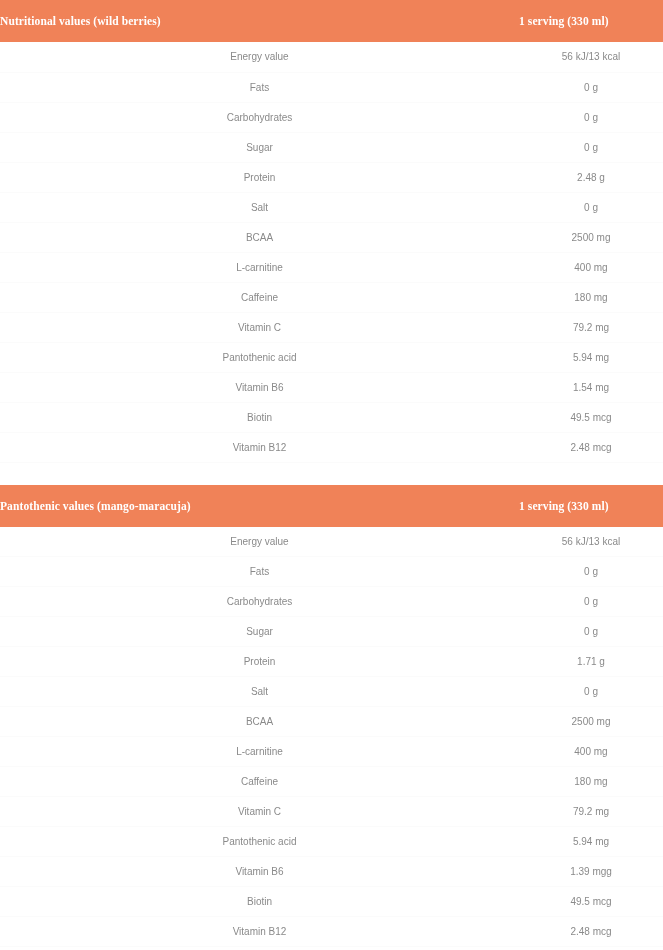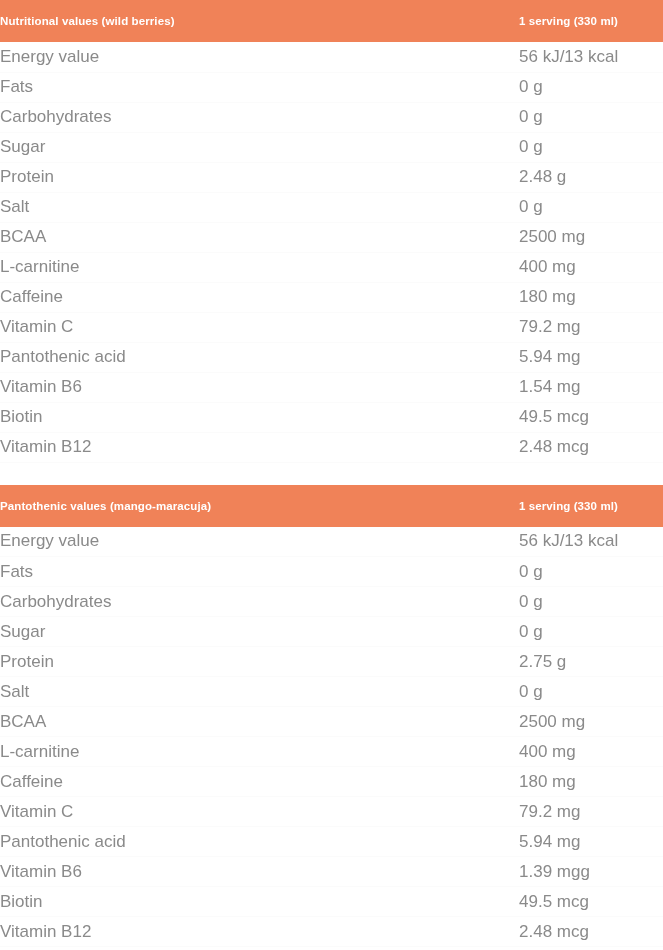--- a/index.html
+++ b/index.html
@@ -31,40 +31,41 @@
     background: #f08258;
     color: #ffffff;
     font-size: 11.5px;
     font-weight: bold;
     letter-spacing: 0.1px;
     height: 42px;
     padding: 0;
     vertical-align: middle;
     text-align: left;
     border: none;
+    font-family: Liberation Serif, serif;
   }
 
   .th-name {
     padding-left: 8px;
     width: 519px;
   }
 
   .th-value {
     padding-left: 0px;
     width: 144px;
   }
 
   .nutri-table tbody td {
-    font-size: 17px;
+    font-size: 10px;
     color: #8a8a8a;
     font-weight: normal;
     height: 30px;
     padding: 0;
     vertical-align: middle;
-    text-align: left;
+    text-align: center;
     border: none;
     border-bottom: 1px solid #fbfbfb;
     white-space: nowrap;
   }
 
   .td-name {
     padding-left: 8px;
     width: 519px;
   }
 
@@ -172,21 +173,21 @@
       <tr>
         <td class="td-name">Carbohydrates</td>
         <td class="td-value">0 g</td>
       </tr>
       <tr>
         <td class="td-name">Sugar</td>
         <td class="td-value">0 g</td>
       </tr>
       <tr>
         <td class="td-name">Protein</td>
-        <td class="td-value">2.75 g</td>
+        <td class="td-value">1.71 g</td>
       </tr>
       <tr>
         <td class="td-name">Salt</td>
         <td class="td-value">0 g</td>
       </tr>
       <tr>
         <td class="td-name">BCAA</td>
         <td class="td-value">2500 mg</td>
       </tr>
       <tr>

